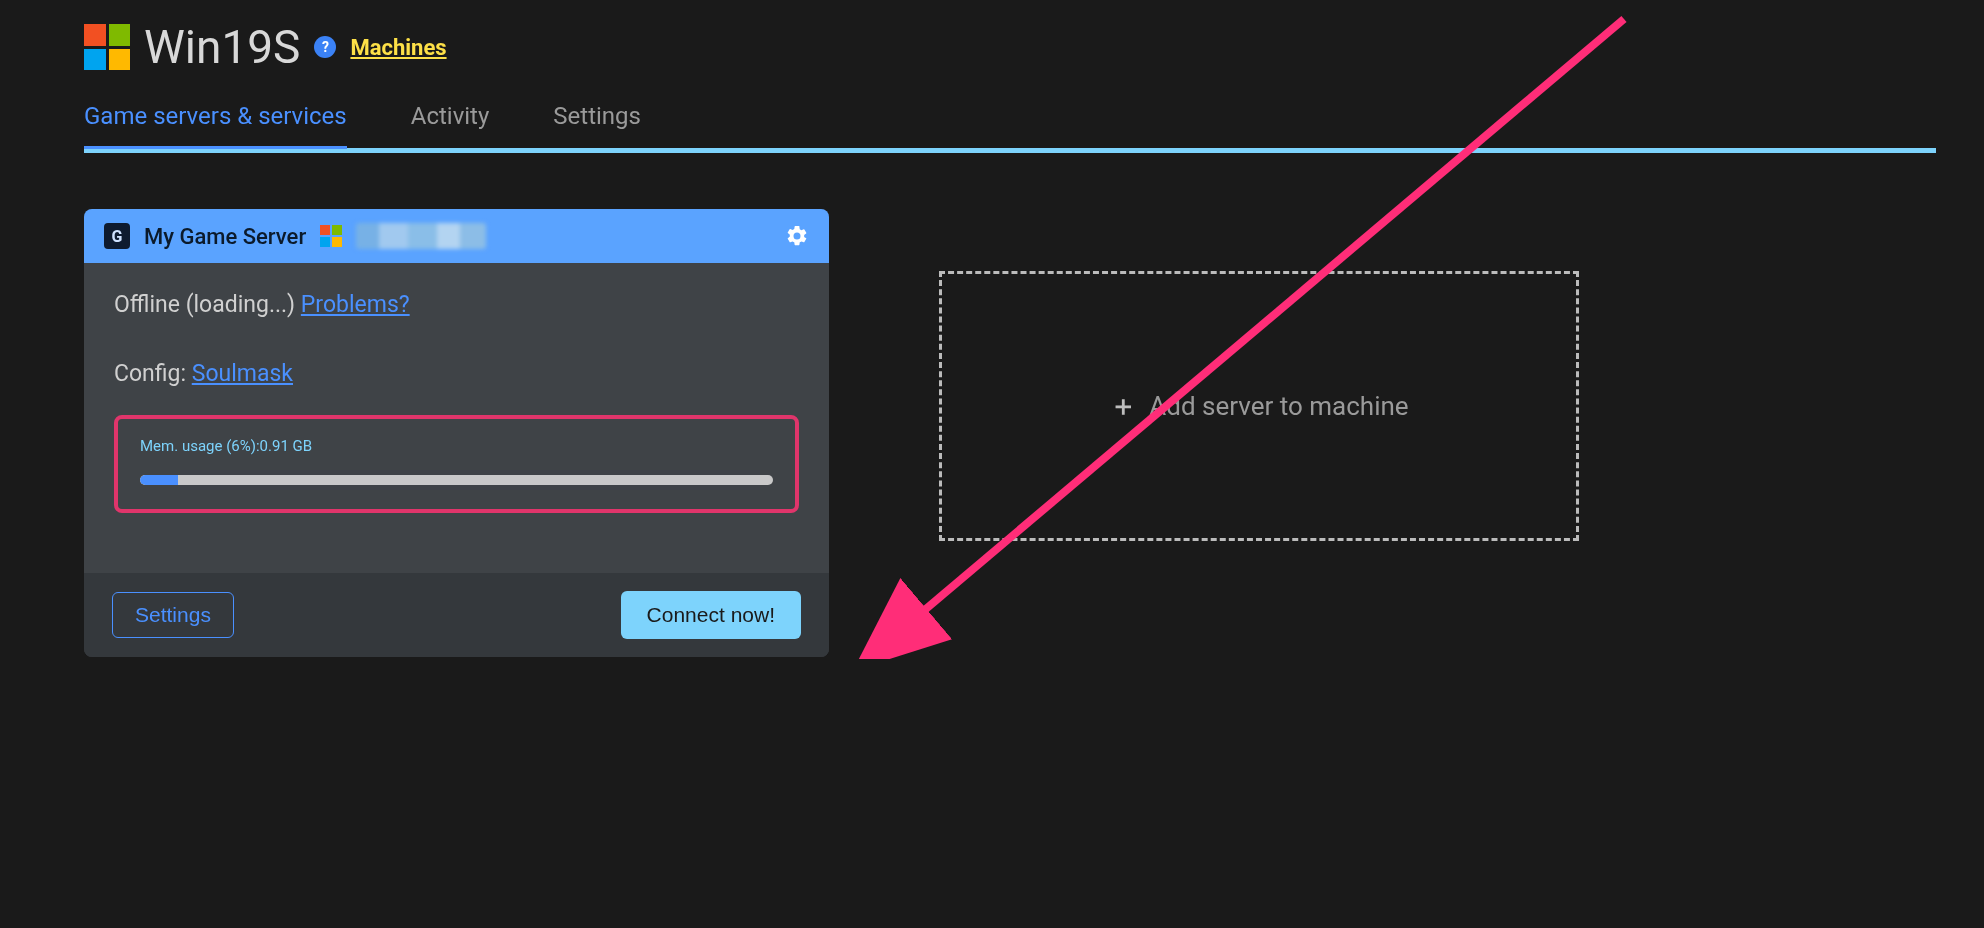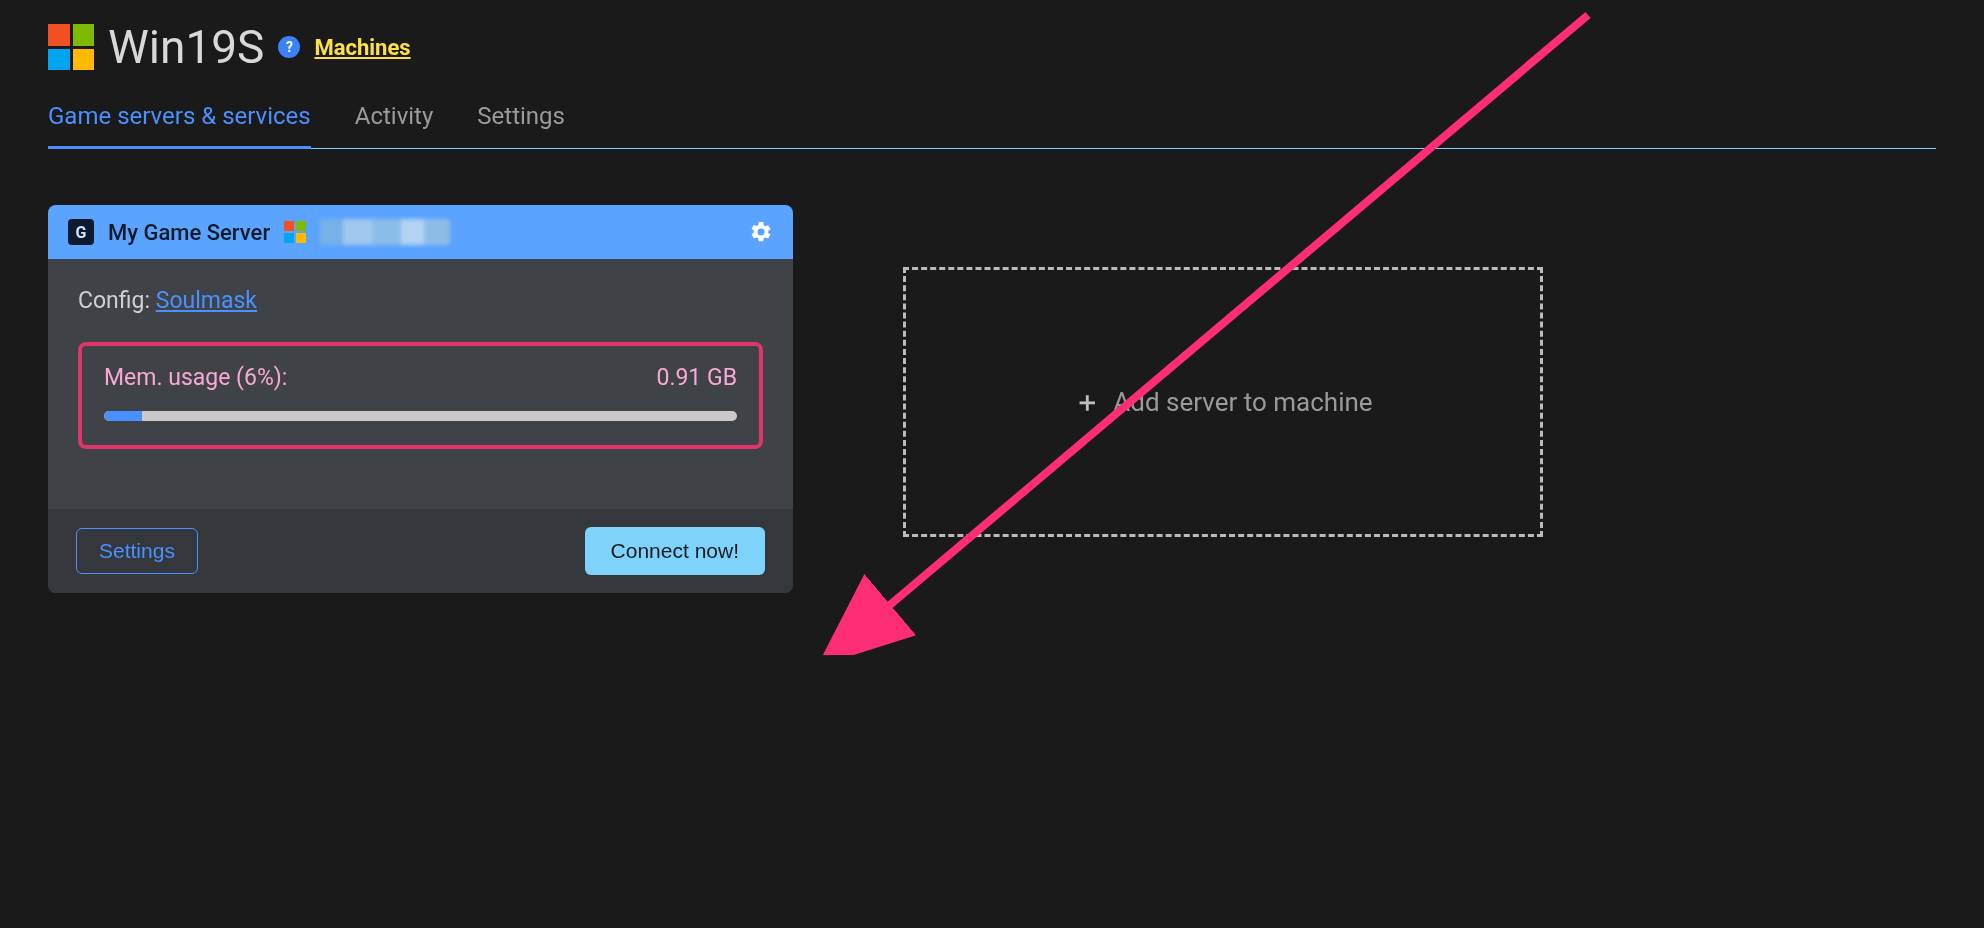--- a/index.html
+++ b/index.html
@@ -4,40 +4,40 @@
   <style>
     * { box-sizing: border-box; margin: 0; padding: 0; }
     body {
       background: #1a1a1a;
       color: #e0e0e0;
       font-family: -apple-system, BlinkMacSystemFont, "Segoe UI", Roboto, sans-serif;
       width: 1984px;
       height: 928px;
       overflow: hidden;
     }
-    .page { padding: 20px 48px; }
+    .page { padding: 20px 48px; margin-left: 36px; }
 
     
     .header { display: flex; align-items: center; gap: 14px; margin-bottom: 18px; }
     .win-logo { width: 46px; height: 46px; display: grid; grid-template-columns: 1fr 1fr; grid-template-rows: 1fr 1fr; gap: 3px; }
     .win-logo .q1 { background: #f25022; }
     .win-logo .q2 { background: #7fba00; }
     .win-logo .q3 { background: #00a4ef; }
     .win-logo .q4 { background: #ffb900; }
     .page-title { font-size: 46px; font-weight: 400; color: #d8d8d8; }
     .help-dot {
       width: 22px; height: 22px; border-radius: 50%;
       background: #3b82f6; color: #fff;
       display: inline-flex; align-items: center; justify-content: center;
       font-size: 14px; font-weight: 700;
     }
     .breadcrumb-link { color: #fde047; text-decoration: underline; font-size: 22px; font-weight: bold; }
 
     
-    .tabs { display: flex; gap: 44px; border-bottom: 1px solid #7dd3fc; }
+    .tabs { display: flex; gap: 64px; border-bottom: 5px solid #7dd3fc; }
     .tab {
       padding: 10px 0 18px 0;
       font-size: 24px;
       color: #9a9a9a;
       cursor: pointer;
       position: relative;
     }
     .tab.active { color: #4a90ff; }
     .tab.active::after {
       content: "";
@@ -87,21 +87,21 @@
     .meta-line { font-size: 23px; color: #d0d0d0; margin-bottom: 10px; }
     .sep { color: #d0d0d0; }
 
     .mem-box {
       margin-top: 28px;
       border: 4px solid #e0356b;
       border-radius: 8px;
       padding: 18px 22px 24px 22px;
       background: #3f4347;
     }
-    .mem-row { display: flex; justify-content: space-between; font-size: 23px; color: #f9a8d4; margin-bottom: 20px; }
+    .mem-row { display: flex; justify-content: flex-start; font-size: 15px; color: #7dd3fc; margin-bottom: 20px; }
     .progress {
       width: 100%; height: 10px; background: #c9c9c9; border-radius: 5px; overflow: hidden;
     }
     .progress-fill { height: 100%; background: #4a90ff; border-radius: 5px 0 0 5px; }
 
     .card-spacer { height: 48px; background:#3f4347; }
     .card-footer {
       background: #34383c;
       padding: 18px 28px;
       display: flex; justify-content: space-between; align-items: center;
@@ -172,20 +172,24 @@
             <div class="q4"></div>
         </div>
         <div class="blurred-tag"></div>
         <div class="card-header-spacer"></div>
         <svg class="gear-icon" viewBox="0 0 24 24" fill="currentColor">
           <path d="M19.14,12.94a7.07,7.07,0,0,0,.05-.94,7.07,7.07,0,0,0-.05-.94l2.03-1.58a.5.5,0,0,0,.12-.64l-1.92-3.32a.5.5,0,0,0-.61-.22l-2.39.96a7.22,7.22,0,0,0-1.63-.94l-.36-2.54A.5.5,0,0,0,13.88,2H10.12a.5.5,0,0,0-.5.42L9.26,4.96a7.22,7.22,0,0,0-1.63.94L5.24,4.94a.5.5,0,0,0-.61.22L2.71,8.48a.5.5,0,0,0,.12.64L4.86,10.7a7.07,7.07,0,0,0-.05.94,7.07,7.07,0,0,0,.05.94L2.83,14.16a.5.5,0,0,0-.12.64l1.92,3.32a.5.5,0,0,0,.61.22l2.39-.96a7.22,7.22,0,0,0,1.63.94l.36,2.54a.5.5,0,0,0,.5.42h3.76a.5.5,0,0,0,.5-.42l.36-2.54a7.22,7.22,0,0,0,1.63-.94l2.39.96a.5.5,0,0,0,.61-.22l1.92-3.32a.5.5,0,0,0-.12-.64ZM12,15.5A3.5,3.5,0,1,1,15.5,12,3.5,3.5,0,0,1,12,15.5Z"></path>
         </svg>
       </div>
 
       <div class="card-body">
+        <div class="status-line">
+          <span>Offline (loading...)</span>
+          <a href="#" class="link">Problems?</a>
+        </div>
 
 
         <div class="meta-line">
           <span>Config:</span>
           <a href="#" class="link">Soulmask</a>
         </div>
 
         <div class="mem-box">
           <div class="mem-row">
             <span>Mem. usage (6%):</span>

